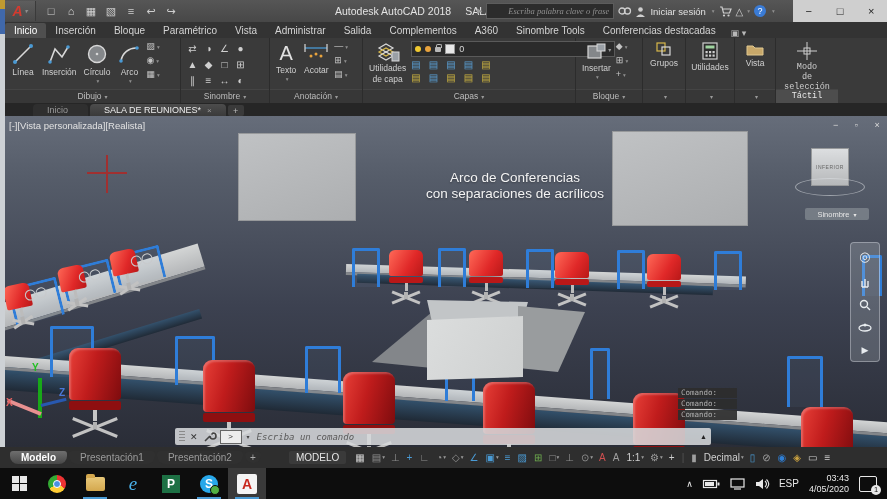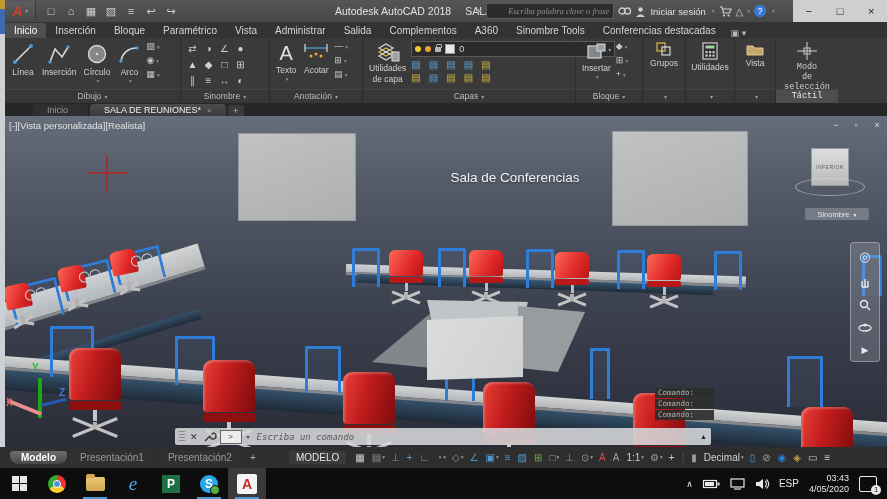--- a/index.html
+++ b/index.html
@@ -81,21 +81,21 @@
   .glasses::before{left:0;} .glasses::after{left:11px;}
   .poly{position:absolute;left:0;top:0;width:100%;height:100%;}
   #ucs-y{left:33px;top:262px;width:4px;height:40px;background:#18a818;}
   #ucs-x{left:0px;top:296px;width:36px;height:4px;background:#e89090;transform:rotate(22deg);transform-origin:100% 50%;}
   #ucs-z{left:36px;top:288px;width:26px;height:3px;background:#2858b0;transform:rotate(-14deg);transform-origin:0 50%;}
   .axis-label{position:absolute;font-size:10px;font-weight:bold;}
   #viewcube{left:806px;top:32px;width:36px;height:36px;background:linear-gradient(#dcdee0,#b6b8ba);border:1px solid #97999b;display:flex;align-items:center;justify-content:center;font-size:5px;color:#666;letter-spacing:.5px;}
   #vc-ring{left:790px;top:62px;width:68px;height:16px;border:1px solid rgba(220,224,228,.55);border-radius:50%;}
   #named-view{left:800px;top:92px;width:64px;height:12px;background:rgba(150,156,162,.55);border-radius:2px;color:#e6e6e6;font-size:7.5px;display:flex;align-items:center;justify-content:center;gap:4px;}
   #navbar{left:845px;top:126px;width:28px;height:118px;background:rgba(205,212,218,.22);border:1px solid rgba(240,244,248,.35);border-radius:4px;display:flex;flex-direction:column;align-items:center;justify-content:space-around;color:#e8ecef;}
-  #cmd-history{left:650px;top:272px;display:flex;flex-direction:column;gap:1px;}
+  #cmd-history{left:673px;top:272px;display:flex;flex-direction:column;gap:1px;}
   #cmd-history div{width:56px;height:10px;background:rgba(44,44,44,.92);color:#b0b0b0;font-family:"DejaVu Sans Mono",monospace;font-size:7.5px;line-height:10px;padding-left:3px;}
   #cmdbar{left:170px;top:312px;width:528px;height:17px;background:rgba(214,216,219,.88);border-radius:2px;display:flex;align-items:center;gap:5px;padding:0 4px;}
   #cmd-grip{width:6px;height:12px;background:repeating-linear-gradient(180deg,#8a8a8a 0 1.5px,transparent 1.5px 3px);}
   #cmd-close{color:#333;font-size:9px;}
   #cmd-box{width:20px;height:12px;border:1px solid #666;background:#ececec;color:#333;font-size:8px;display:flex;align-items:center;justify-content:center;}
   #cmd-input{flex:1;background:transparent;border:none;outline:none;font-family:"DejaVu Sans Mono",monospace;font-style:italic;font-size:9px;color:#555;}
   #cmd-input::placeholder{color:#5a5a5a;font-style:italic;}
   #cmd-up{color:#222;font-size:7px;}
   
   #statusbar{left:0px;top:447px;width:887px;height:21px;background:#2e2e2e;display:flex;align-items:center;font-size:10px;color:#c8c8c8;padding-left:10px;box-sizing:border-box;}
@@ -439,21 +439,22 @@
 
   <div class="abs" id="viewport">
 
     <div class="screen" style="left:233px;top:17px;width:118px;height:88px;"></div>
     <div class="screen" style="left:607px;top:15px;width:136px;height:95px;"></div>
 
     <div class="abs" style="left:82px;top:56px;width:40px;height:2px;background:#a03030;"></div>
     <div class="abs" style="left:101px;top:39px;width:2px;height:38px;background:#a03030;"></div>
 
     <div class="abs" id="scene-title">
-      <div>Sala de Conferencias</div>
+      <div>Arco de Conferencias</div>
+      <div>con separaciones de acrílicos</div>
     </div>
 
     <div class="tbl" style="left:341px;top:148px;width:400px;height:8px;transform:rotate(1.8deg);transform-origin:0 50%;"></div>
     <div class="shadow-strip" style="left:352px;top:164px;width:356px;height:9px;transform:rotate(2deg);"></div>
 
     <div class="tbl" style="left:-8px;top:190px;width:218px;height:24px;transform:rotate(-17deg);transform-origin:0 100%;"></div>
     <div class="shadow-strip" style="left:0px;top:222px;width:200px;height:10px;transform:rotate(-17deg);"></div>
 
     <div class="shadow-strip" style="left:-12px;top:253px;width:915px;height:20px;transform:rotate(4.3deg);transform-origin:0 50%;"></div>
     <div class="tbl" style="left:-12px;top:239px;width:915px;height:11px;transform:rotate(4.3deg);transform-origin:0 50%;"></div>

